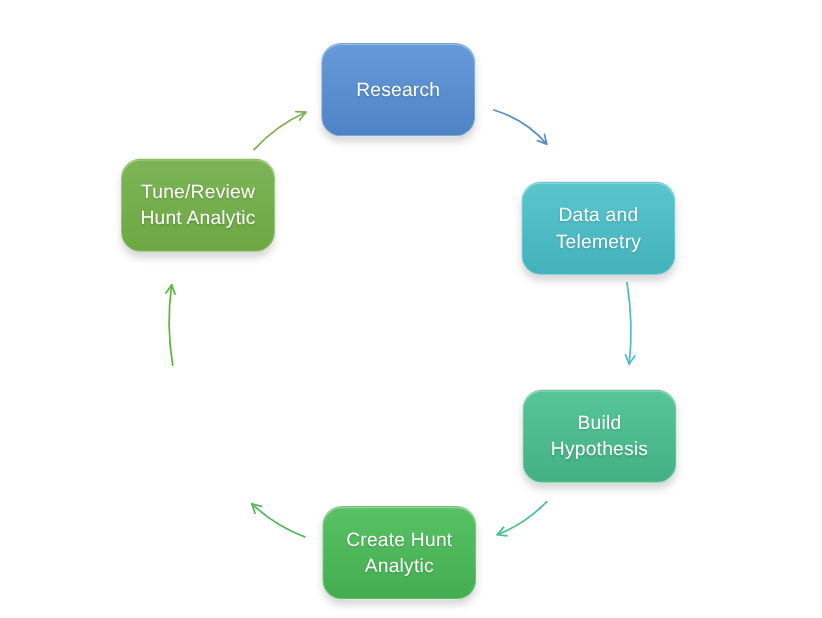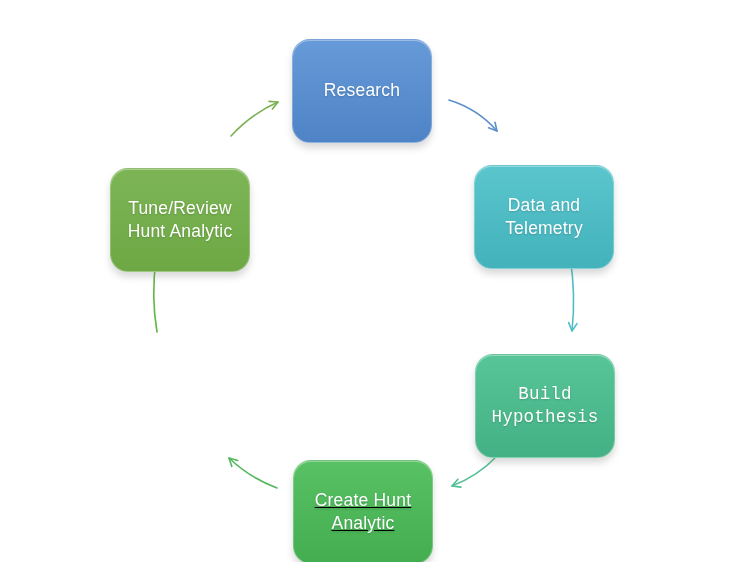--- a/index.html
+++ b/index.html
@@ -25,42 +25,42 @@
   }
   .arrow path {
     fill: none;
     stroke-width: 1.6;
     stroke-linecap: round;
     stroke-linejoin: round;
   }
   .node {
     position: absolute;
     width: 140px;
-    height: 104px;
+    height: 85px;
     border-radius: 18px;
     display: flex;
     align-items: center;
     justify-content: center;
     text-align: center;
     box-shadow: 0 5px 7px rgba(120,120,120,0.28), inset 0 1px 0 rgba(255,255,255,0.35);
     border: 1px solid rgba(255,255,255,0.25);
     box-sizing: border-box;
   }
   .node-label {
     color: #ffffff;
     font-size: 17.5px;
     line-height: 1.32;
     white-space: pre-line;
     text-shadow: 0 1px 2px rgba(0,0,0,0.18);
     letter-spacing: 0.2px;
   }
   .node-research    { left: 292px; top: 39px;  }
   .node-data        { left: 474px; top: 145px; }
   .node-build       { left: 475px; top: 354px; }
-  .node-create      { left: 293px; top: 460px; text-decoration: underline; }
+  .node-create      { left: 293px; top: 460px; }
   .node-investigate { left: 110px; top: 355px; }
   .node-tune        { left: 110px; top: 144px; }
 </style>
 </head>
 <body>
 
 <div class="canvas">
 
   <svg class="arrows-layer" viewBox="0 0 747 562" xmlns="http://www.w3.org/2000/svg">
     <g class="arrow" style="stroke: rgb(91, 143, 201);">
@@ -91,29 +91,29 @@
 
   <div class="node node-research" style="background: linear-gradient(rgb(102, 154, 216), rgb(78, 131, 198));">
     <span class="node-label">Research</span>
   </div>
 
   <div class="node node-data" style="background: linear-gradient(rgb(90, 197, 205), rgb(67, 178, 187)); margin-top: 20px;">
     <span class="node-label">Data and
 Telemetry</span>
   </div>
 
-  <div class="node node-build" style="background: linear-gradient(rgb(88, 197, 153), rgb(67, 177, 132)); font-family: Liberation Mono, monospace;">
+  <div class="node node-build" style="background: linear-gradient(rgb(88, 197, 153), rgb(67, 177, 132));">
     <span class="node-label">Build
 Hypothesis</span>
   </div>
 
   <div class="node node-create" style="background: linear-gradient(rgb(88, 193, 100), rgb(68, 173, 80));">
     <span class="node-label">Create Hunt
 Analytic</span>
   </div>
 
 
-  <div class="node node-tune" style="background: linear-gradient(rgb(125, 181, 86), rgb(109, 168, 68)); margin-top: 24px;">
+  <div class="node node-tune" style="background: linear-gradient(rgb(125, 181, 86), rgb(109, 168, 68));">
     <span class="node-label">Tune/Review
 Hunt Analytic</span>
   </div>
 
 </div>
 
 </body></html>

